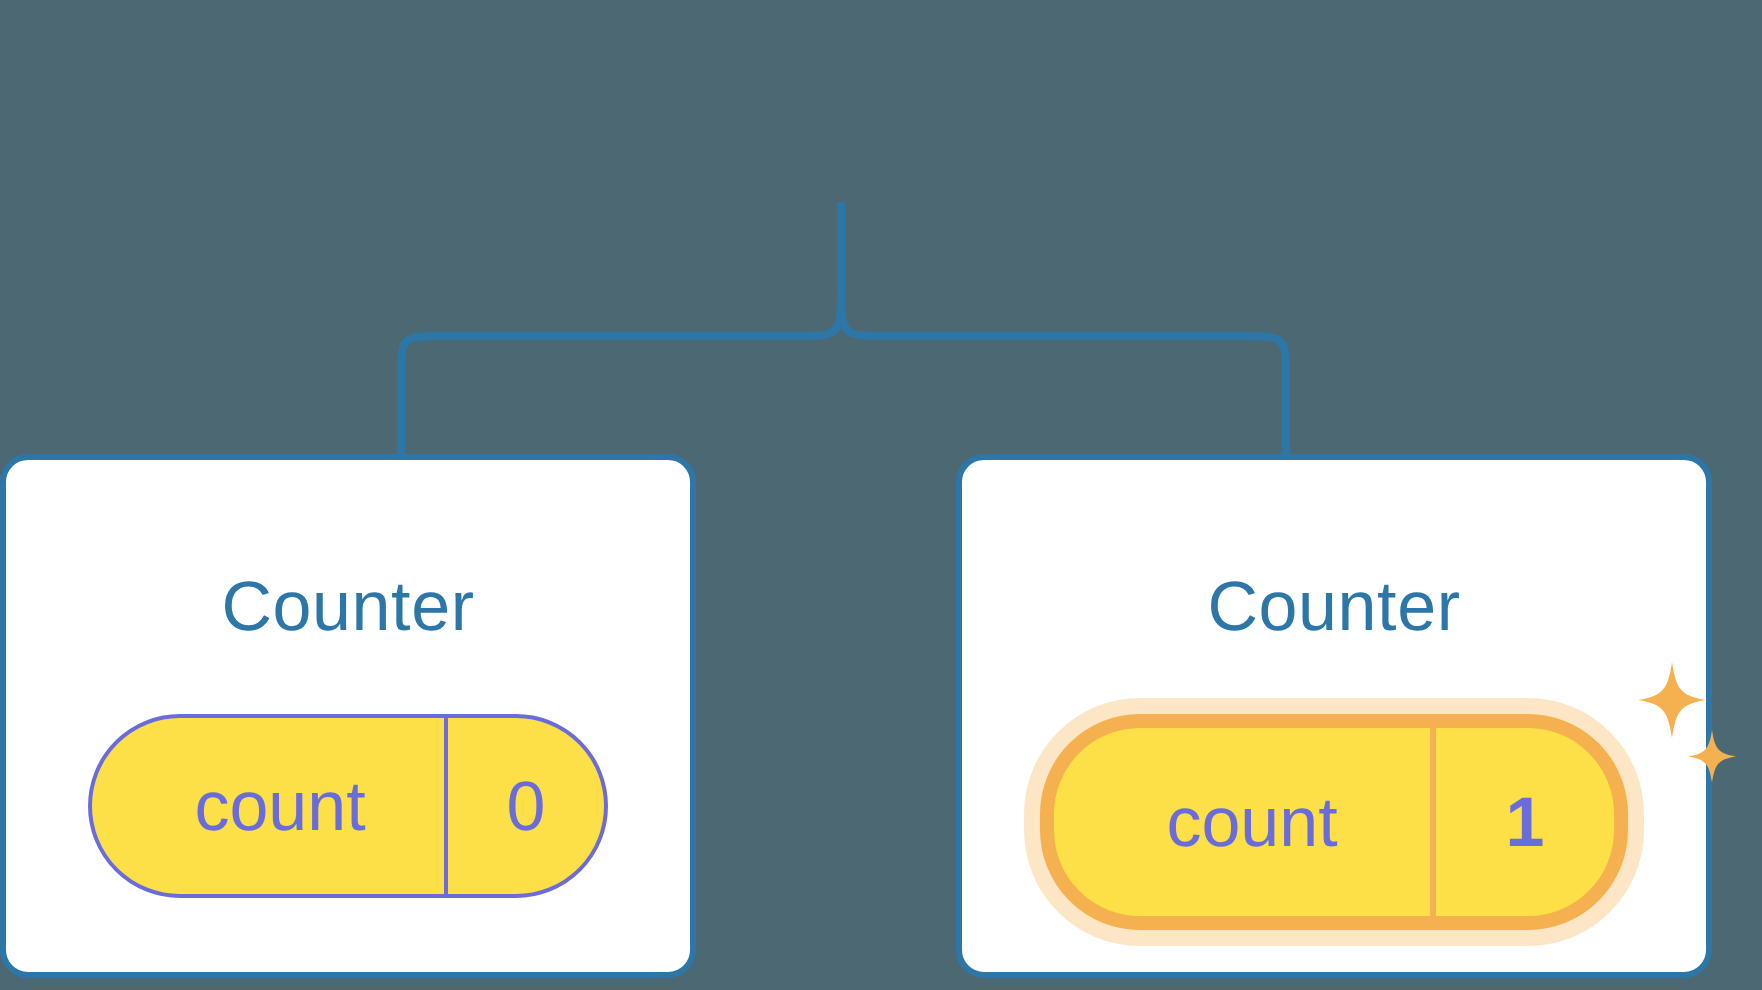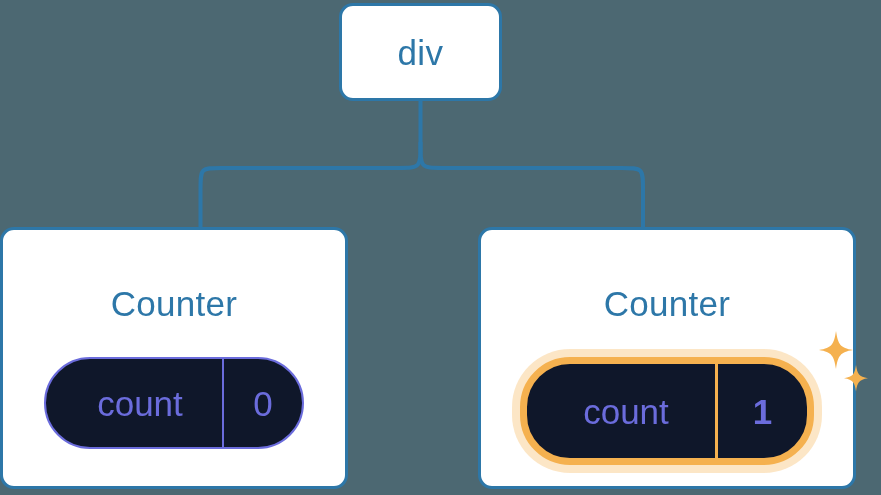--- a/index.html
+++ b/index.html
@@ -88,21 +88,21 @@
     position: relative;
     margin-top: 36px;
   }
   .pill {
     position: relative;
     display: flex;
     align-items: stretch;
     height: 92px;
     border: 2px solid #6b6cdc;
     border-radius: 46px;
-    background: #0f172a;
+    background: #fde047;
     box-sizing: border-box;
     overflow: hidden;
   }
   .pill-key, .pill-val {
     display: flex;
     align-items: center;
     justify-content: center;
     font-size: 35px;
     color: #6b6cdc;
     line-height: 1;
@@ -151,23 +151,20 @@
 
   <svg id="connector-layer" viewBox="0 0 881 495" width="881" height="495" aria-hidden="true">
 
     <path d="M 420.5 101 L 420.5 142" fill="none" stroke="#2d77a8" stroke-width="4" stroke-linecap="butt"></path>
 
     <path d="M 420.5 142 C 420.5 168, 420.5 168, 398 168 L 222 168 C 200.5 168, 200.5 168, 200.5 190 L 200.5 227" fill="none" stroke="#2d77a8" stroke-width="4" stroke-linecap="butt"></path>
 
     <path d="M 420.5 142 C 420.5 168, 420.5 168, 443 168 L 621 168 C 643 168, 643 168, 643 190 L 643 227" fill="none" stroke="#2d77a8" stroke-width="4" stroke-linecap="butt"></path>
   </svg>
 
-  <div class="node-box" id="node-root">
-    <span class="node-title">div</span>
-  </div>
 
   <div class="node-box counter-node" id="node-counter-left">
     <span class="node-title">Counter</span>
 
     <div class="pill-wrap">
       <div class="pill">
         <div class="pill-key">count</div>
         <div class="pill-val">0</div>
       </div>
     </div>

